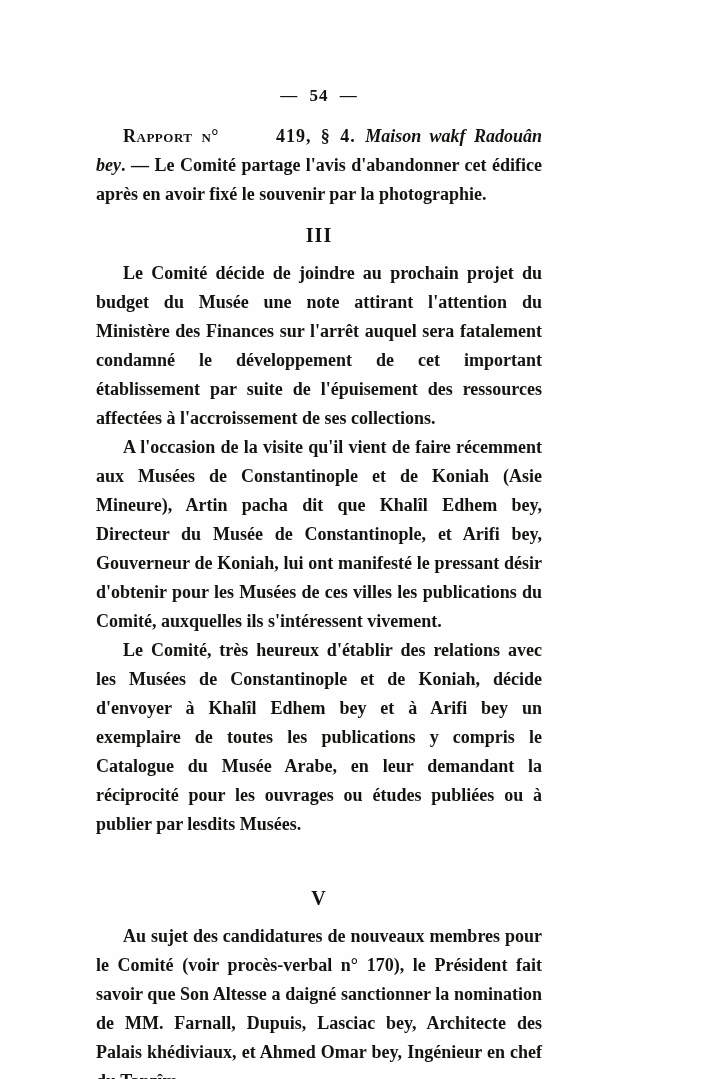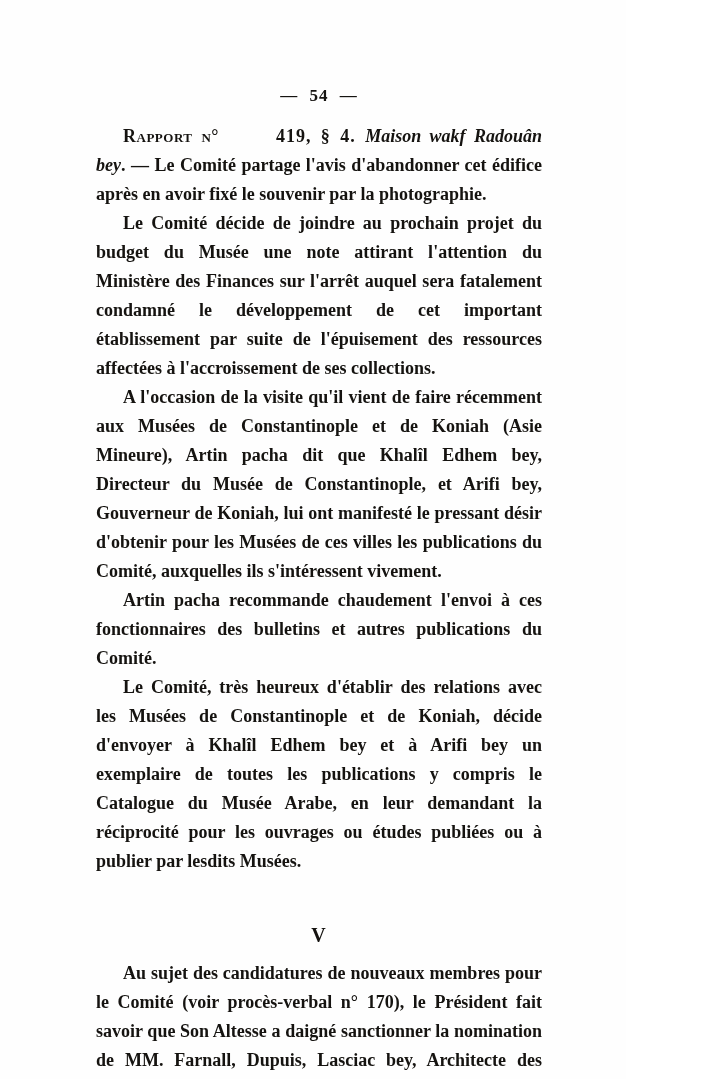--- a/index.html
+++ b/index.html
@@ -58,28 +58,28 @@
 </style>
 </head>
 <body>
 
 <div class="page">
 
   <div class="page-number">— 54 —</div>
 
   <p class="para"><span class="smallcaps">Rapport n° </span><span class="ref">419, § 4. </span><span class="italic">Maison wakf Radouân bey</span><span>. — Le Comité partage l'avis d'abandonner cet édifice après en avoir fixé le souvenir par la photographie.</span></p>
 
+  <div class="section-heading">III</div>
 
 
   <p class="para">Le Comité décide de joindre au prochain projet du budget du Musée une note attirant l'attention du Ministère des Finances sur l'arrêt auquel sera fatalement condamné le développement de cet important établissement par suite de l'épuisement des ressources affectées à l'accroissement de ses collections.</p>
 
 
   <p class="para">A l'occasion de la visite qu'il vient de faire récemment aux Musées de Constantinople et de Koniah (Asie Mineure), Artin pacha dit que Khalîl Edhem bey, Directeur du Musée de Constantinople, et Arifi bey, Gouverneur de Koniah, lui ont manifesté le pressant désir d'obtenir pour les Musées de ces villes les publications du Comité, auxquelles ils s'intéressent vivement.</p>
 
-  <p class="para">Artin pacha recommande chaudement l'envoi à ces fonctionnaires des bulletins et autres publications du Comité.</p>
 
   <p class="para">Le Comité, très heureux d'établir des relations avec les Musées de Constantinople et de Koniah, décide d'envoyer à Khalîl Edhem bey et à Arifi bey un exemplaire de toutes les publications y compris le Catalogue du Musée Arabe, en leur demandant la réciprocité pour les ouvrages ou études publiées ou à publier par lesdits Musées.</p>
 
   <div class="section-heading big-gap">V</div>
 
   <p class="para">Au sujet des candidatures de nouveaux membres pour le Comité (voir procès-verbal n° 170), le Président fait savoir que Son Altesse a daigné sanctionner la nomination de MM. Farnall, Dupuis, Lasciac bey, Architecte des Palais khédiviaux, et Ahmed Omar bey, Ingénieur en chef du Tanzîm.</p>
 
 </div>
 
 </body></html>

